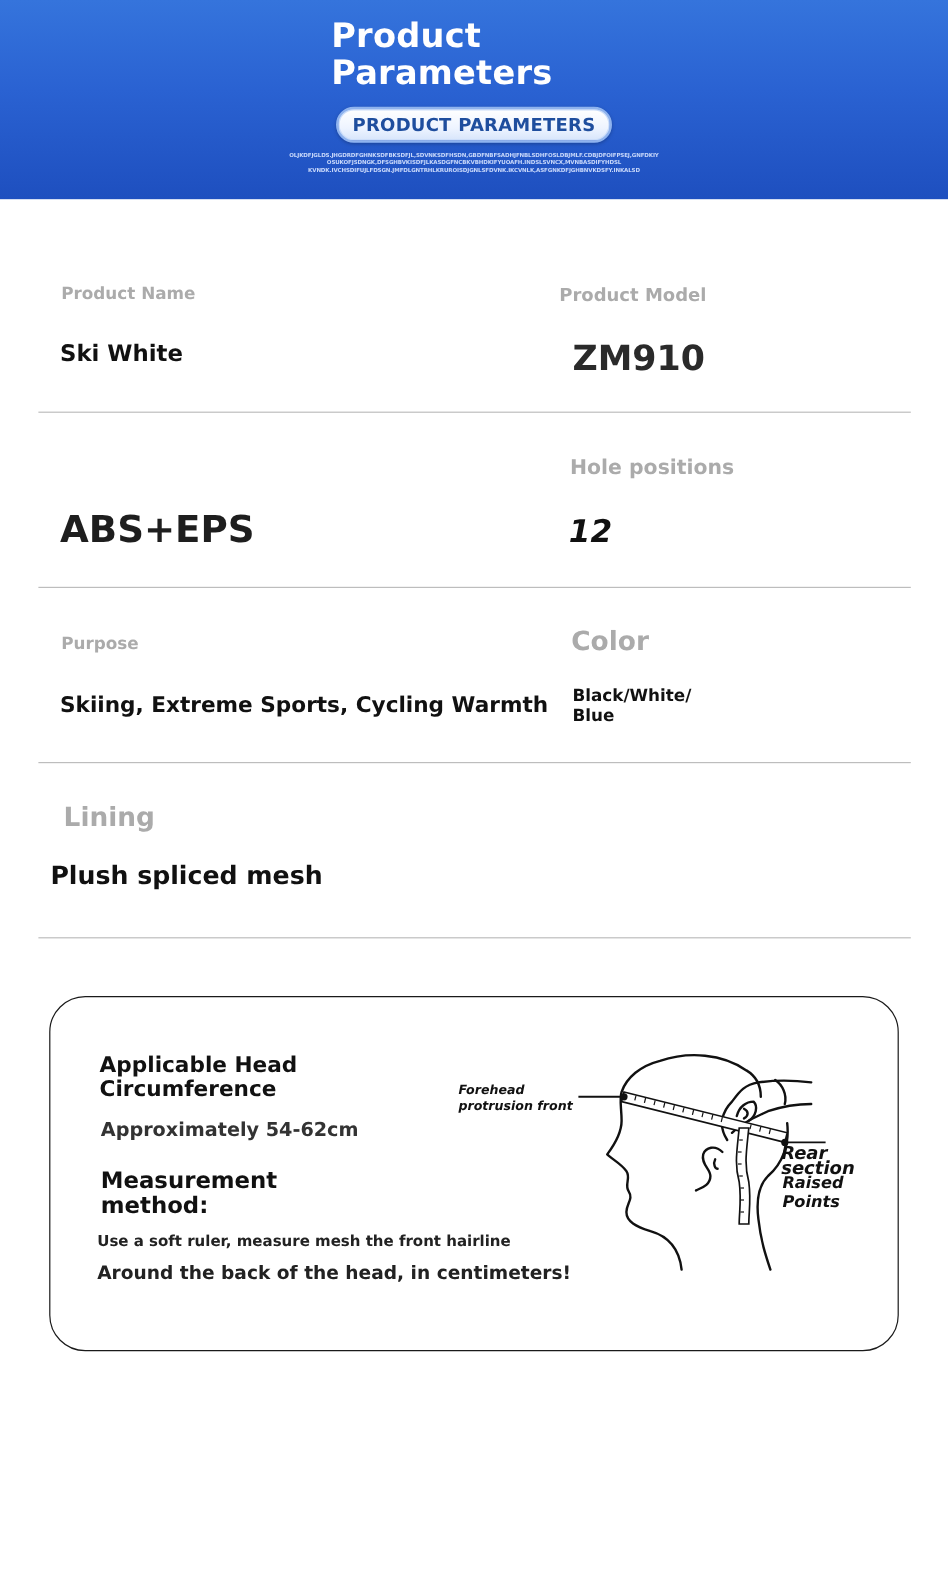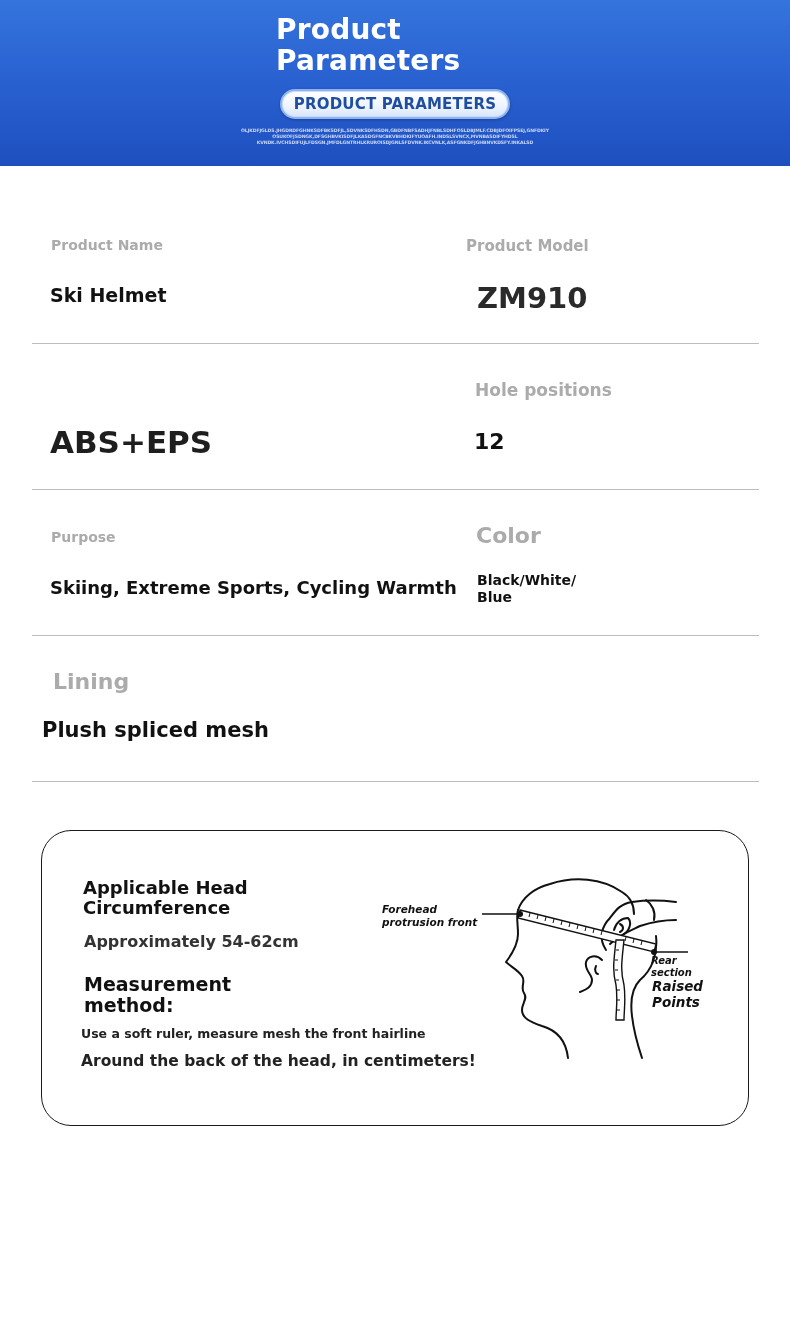--- a/index.html
+++ b/index.html
@@ -76,29 +76,29 @@
     <div class="pill">PRODUCT PARAMETERS</div>
     <div class="fine-print">
       <div>OLJKDFJGLDS.JHGDRDFGHNKSDFBKSDFJL,SDVNKSDFHSDN,GBDFNBFSADHJFNBLSDHFOSLDBJMLF.CDBJDFOIFPSEJ,GNFDKIY</div>
       <div>OSUKOFJSDNGK,DFSGHBVKISDFJLKASDGFNCBKVBHDKIFYUOAFH.INDSLSVNCX,MVNBASDIFYHDSL</div>
       <div>KVNDK.IVCHSDIFUJLFDSGN.JMFDLGNTRHLKRUROISDJGNLSFDVNK.IKCVNLK,ASFGNKDFJGHBNVKDSFY.INKALSD</div>
     </div>
   </div>
 
   <div class="param-row" style="top:200px;height:144px;">
     <div class="label" style="left:19px;top:37px;font-size:14px;">Product Name</div>
-    <div class="value" style="left:18px;top:84px;font-size:19px;">Ski Helmet</div>
+    <div class="value" style="left:18px;top:84px;font-size:19px;">Ski White</div>
     <div class="label" style="left:434px;top:37px;font-size:15px;">Product Model</div>
     <div class="value" style="left:445px;top:81px;font-size:29px;color:#2a2a2a;">ZM910</div>
   </div>
 
   <div class="param-row" style="top:344px;height:146px;">
     <div class="value" style="left:18px;top:80px;font-size:31px;color:#1e1e1e;">ABS+EPS</div>
     <div class="label" style="left:443px;top:36px;font-size:17px;">Hole positions</div>
-    <div class="value" style="left:442px;top:85px;font-size:22px;">12</div>
+    <div class="value" style="left:442px;top:85px;font-size:26px;font-style:italic;">12</div>
   </div>
 
   <div class="param-row" style="top:490px;height:146px;">
     <div class="label" style="left:19px;top:39px;font-size:14px;">Purpose</div>
     <div class="value" style="left:18px;top:87px;font-size:18px;">Skiing, Extreme Sports, Cycling Warmth</div>
     <div class="label" style="left:444px;top:33px;font-size:22px;">Color</div>
     <div class="value" style="left:445px;top:82px;font-size:14px;line-height:17px;">
       <div>Black/White/</div>
       <div>Blue</div>
     </div>
@@ -175,21 +175,21 @@
 
       <line x1="112" y1="44" x2="150" y2="44" stroke="#111" stroke-width="1.6"></line>
       <circle cx="150" cy="44" r="3" fill="#111"></circle>
       <line x1="284" y1="82" x2="318" y2="82" stroke="#111" stroke-width="1.6"></line>
       <circle cx="284" cy="82" r="3" fill="#111"></circle>
     </svg>
     <div class="diag-label" style="left:12px;top:33px;font-size:10.5px;line-height:13px;">
       <div>Forehead</div>
       <div>protrusion front</div>
     </div>
-    <div class="diag-label" style="left:281px;top:85px;font-size:10px;line-height:12px;">
+    <div class="diag-label" style="left:281px;top:85px;font-size:15px;line-height:12px;">
       <div>Rear</div>
       <div>section</div>
     </div>
     <div class="diag-label" style="left:282px;top:108px;font-size:13.5px;line-height:16px;">
       <div>Raised</div>
       <div>Points</div>
     </div>
   </div>
 
 </div>

